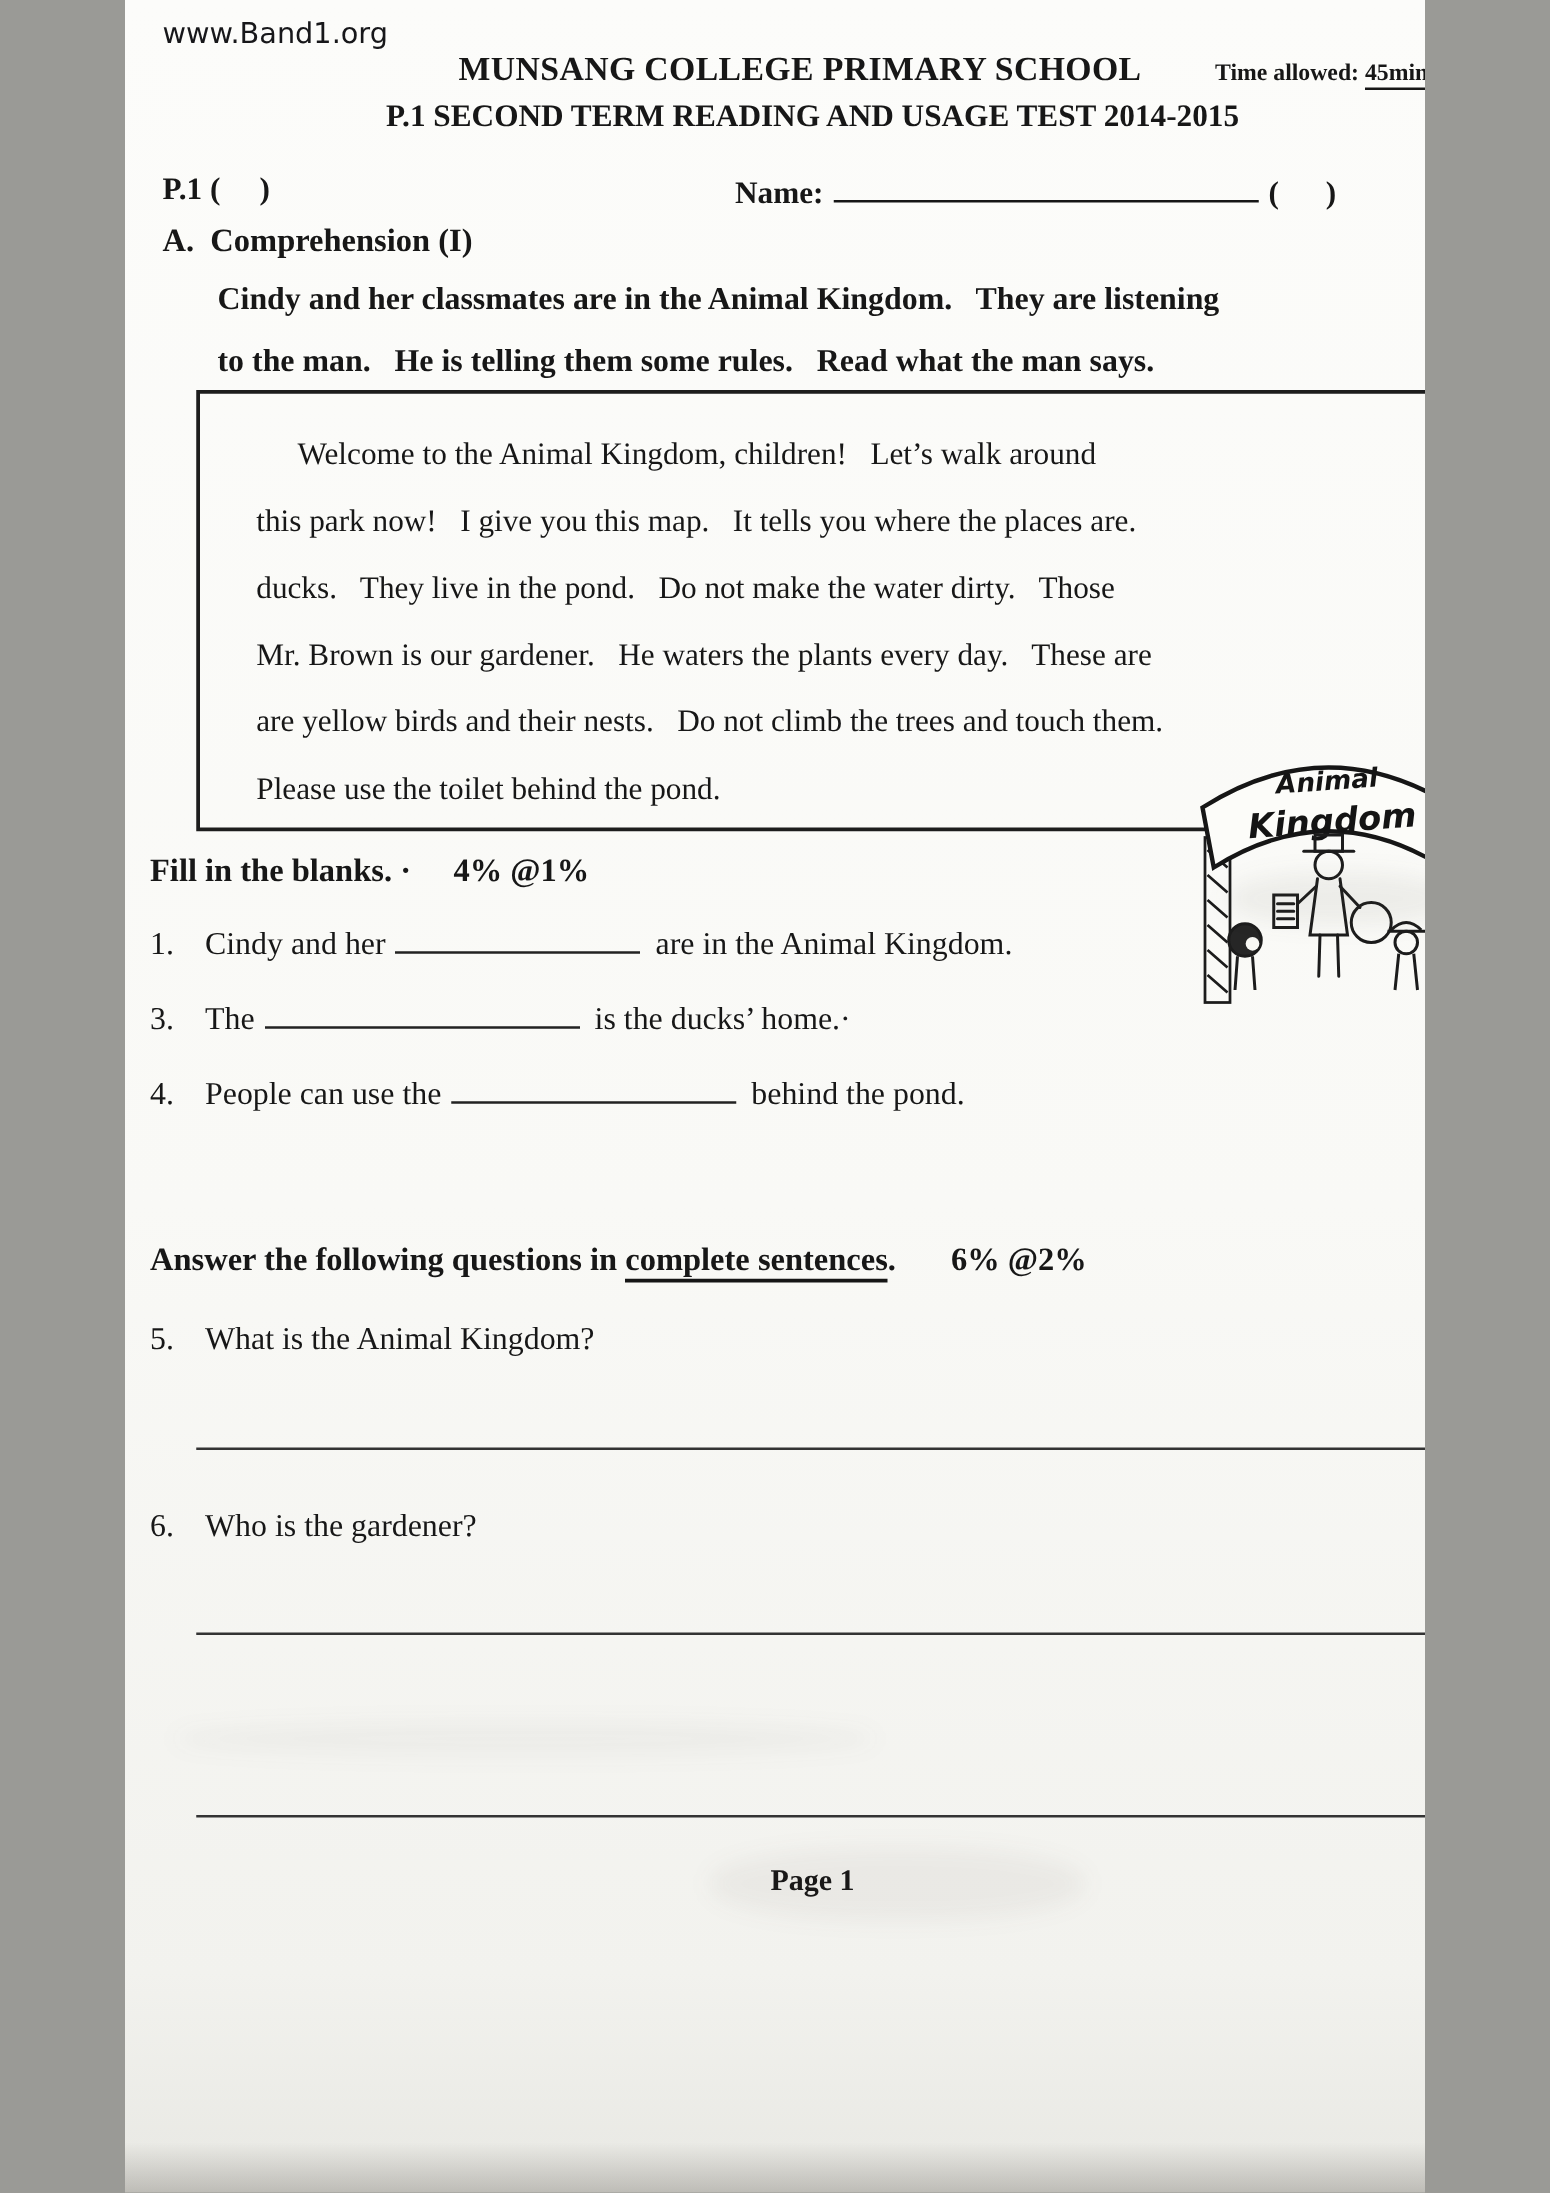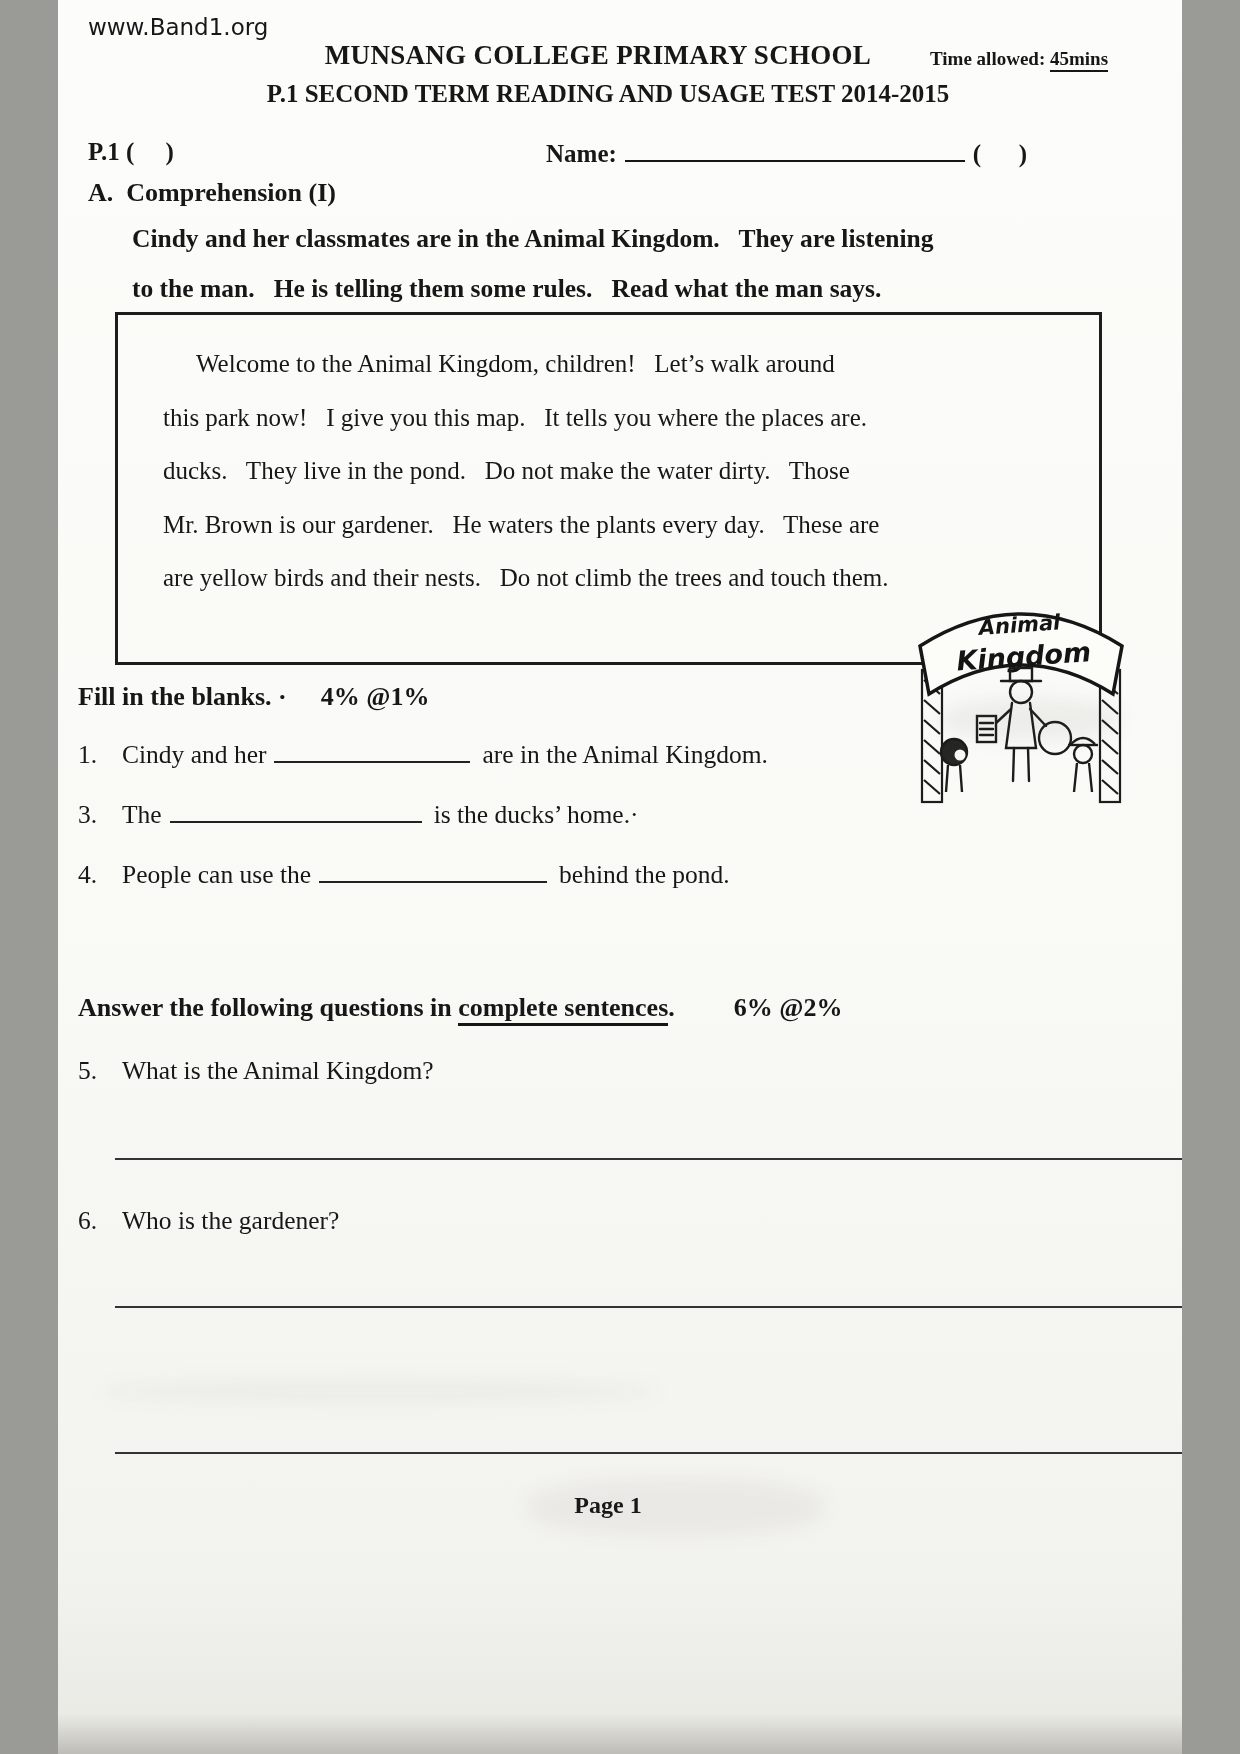--- a/index.html
+++ b/index.html
@@ -1,18 +1,18 @@
 <!DOCTYPE html>
 <html><head>
 <meta charset="utf-8">
 <style>
   * { margin:0; padding:0; box-sizing:border-box; }
   html,body { background:#9a9a96; }
   .page {
-    position:relative; width:1124px; height:1754px; margin:0 auto;
+    position:relative; width:1040px; height:1754px; margin:0 auto;
     background:linear-gradient(180deg,#fcfcfa 0%,#f9f9f6 55%,#f2f2ee 90%,#e8e8e3 100%);
     color:#171717; font-family:"Liberation Serif","DejaVu Serif",serif;
     overflow:hidden;
   }
   .abs { position:absolute; }
   .pre { white-space:pre; }
   .watermark { left:30px; top:14px; font-family:"DejaVu Sans",sans-serif; font-size:23px; color:#17171a; }
   .school { top:40px; left:0; width:1080px; text-align:center; font-size:27px; font-weight:bold; letter-spacing:.3px; }
   .time { top:48px; left:872px; font-size:19px; font-weight:bold; }
   .time .u { border-bottom:2px solid #161616; padding-bottom:1px; }
@@ -27,21 +27,21 @@
   .illus { left:858px; top:574px; width:210px; height:240px; }
   .fillhead { top:682px; left:20px; font-size:26px; font-weight:bold; }
   .fillhead .marks { margin-left:34px; }
   .items { top:737px; left:20px; font-size:25.5px; }
   .item { height:60px; }
   .num { display:inline-block; width:44px; }
   .blank { display:inline-block; border-bottom:2.4px solid #222; height:26px; vertical-align:baseline; margin:0 12px 0 8px; }
   .bw1 { width:196px; } .bw2 { width:252px; } .bw3 { width:252px; } .bw4 { width:228px; }
   .qhead { top:993px; left:20px; font-size:26px; font-weight:bold; }
   .qhead .us { border-bottom:3px solid #161616; padding-bottom:1px; }
-  .qhead .marks { margin-left:59px; }
+  .qhead .marks { margin-left:44px; }
   .q { left:20px; font-size:25.5px; }
   .q5 { top:1056px; } .q6 { top:1206px; } .q7 { top:1350px; }
   .aline { left:57px; width:1128px; height:0; border-top:2.8px solid #333; }
   .a5 { top:1158px; } .a6 { top:1306px; } .a7 { top:1452px; }
   .footer { top:1492px; left:0; width:1100px; text-align:center; font-size:24px; font-weight:bold; }
   .smudge { position:absolute; background:rgba(70,68,60,.07); filter:blur(9px); border-radius:45%; }
   .s1 { left:882px; top:698px; width:180px; height:42px; }
   .s2 { left:40px; top:1378px; width:560px; height:26px; background:rgba(70,68,60,.045); }
   .s3 { left:468px; top:1478px; width:300px; height:58px; background:rgba(70,68,60,.05); }
   .bottomshadow { left:0; top:1714px; width:100%; height:40px;
@@ -71,20 +71,21 @@
     <div class="pre">Cindy and her classmates are in the Animal Kingdom.   They are listening</div>
     <div class="pre">to the man.   He is telling them some rules.   Read what the man says.</div>
   </div>
 
   <div class="abs pbox">
     <div class="pre l0">Welcome to the Animal Kingdom, children!   Let’s walk around</div>
     <div class="pre">this park now!   I give you this map.   It tells you where the places are.</div>
     <div class="pre">ducks.   They live in the pond.   Do not make the water dirty.   Those</div>
     <div class="pre">Mr. Brown is our gardener.   He waters the plants every day.   These are</div>
     <div class="pre">are yellow birds and their nests.   Do not climb the trees and touch them.</div>
+    <div class="pre">Please use the toilet behind the pond.</div>
   </div>
 
   <div class="abs illus">
     <svg viewBox="0 0 210 240" width="210" height="240">
 
       <g stroke="#1c1c1c" stroke-width="2.2" fill="none">
         <rect x="6" y="96" width="20" height="132"></rect>
         <path d="M8,106 l16,14 M8,126 l16,14 M8,146 l16,14 M8,166 l16,14 M8,186 l16,14 M8,206 l16,14"></path>
         <rect x="184" y="96" width="20" height="132"></rect>
         <path d="M186,106 l16,14 M186,126 l16,14 M186,146 l16,14 M186,166 l16,14 M186,186 l16,14 M186,206 l16,14"></path>

